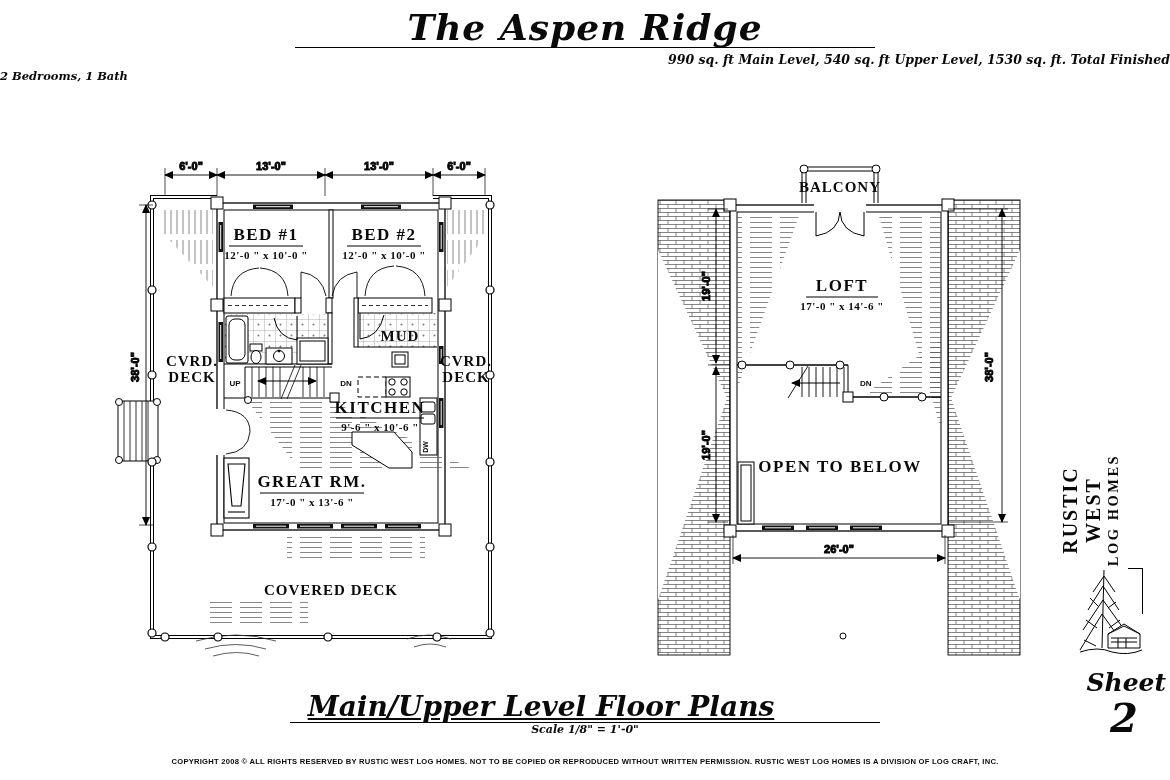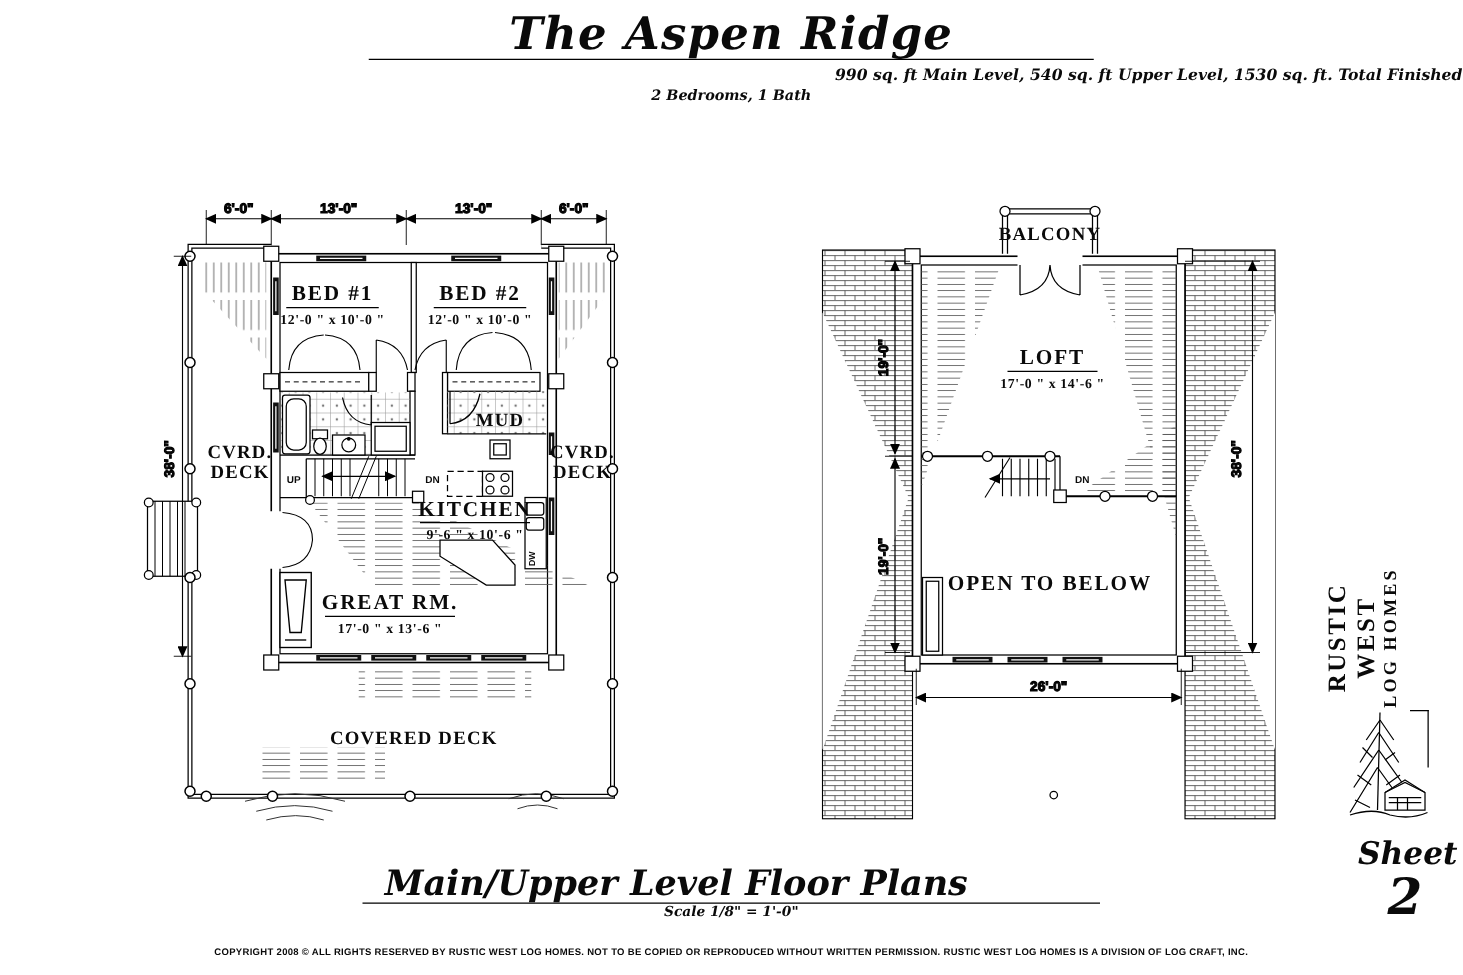--- a/index.html
+++ b/index.html
@@ -4,22 +4,22 @@
 <style>
   html,body{margin:0;padding:0;background:#fff;}
   body{width:1170px;height:780px;overflow:hidden;}
   .page{position:absolute;left:0;top:0;width:1170px;height:780px;background:#fff;color:#0a0a0a;
         font-family:"Liberation Serif",serif;padding-left:32px;}
   .abs{position:absolute;}
   .title{left:0;top:6px;width:1170px;text-align:center;
          font:italic bold 36px "DejaVu Serif",serif;letter-spacing:1px;}
   .title-rule{left:295px;top:47px;width:580px;height:0;border-top:1.6px solid #000;}
   .sub1{left:0;top:52px;width:1170px;text-align:right;font:italic bold 12.5px "DejaVu Serif",serif;}
-  .sub2{left:0;top:69px;width:1170px;text-align:center;font:italic bold 11.5px "DejaVu Serif",serif;}
-  .f-title{left:0;top:690px;width:1082px;text-align:center;font:italic bold 28px "DejaVu Serif",serif;}
+  .sub2{left:0;top:69px;width:1170px;text-align:left;font:italic bold 11.5px "DejaVu Serif",serif;}
+  .f-title{left:0;top:690px;width:1082px;text-align:center;font:italic bold 28px "DejaVu Serif",serif;text-decoration:underline;}
   .f-rule{left:290px;top:722px;width:590px;height:0;border-top:1.3px solid #000;}
   .f-scale{left:0;top:723px;width:1170px;text-align:center;font:italic bold 11px "DejaVu Serif",serif;}
   .f-copy{left:0;top:739px;width:1170px;text-align:center;
           font:bold 7.6px "Liberation Sans",sans-serif;letter-spacing:.25px;margin-top:18px;}
   .brand{left:1044px;top:445px;width:160px;height:130px;transform:rotate(-90deg);
          transform-origin:50% 50%;text-align:center;line-height:1.05;}
   .brand-1{font:bold 20px "Liberation Serif",serif;letter-spacing:2px;}
   .brand-2{font:bold 14.5px "Liberation Serif",serif;letter-spacing:2.5px;}
   .corner-line{left:1128px;top:568px;width:14px;height:45px;
                border-top:1.2px solid #000;border-right:1.2px solid #000;}

